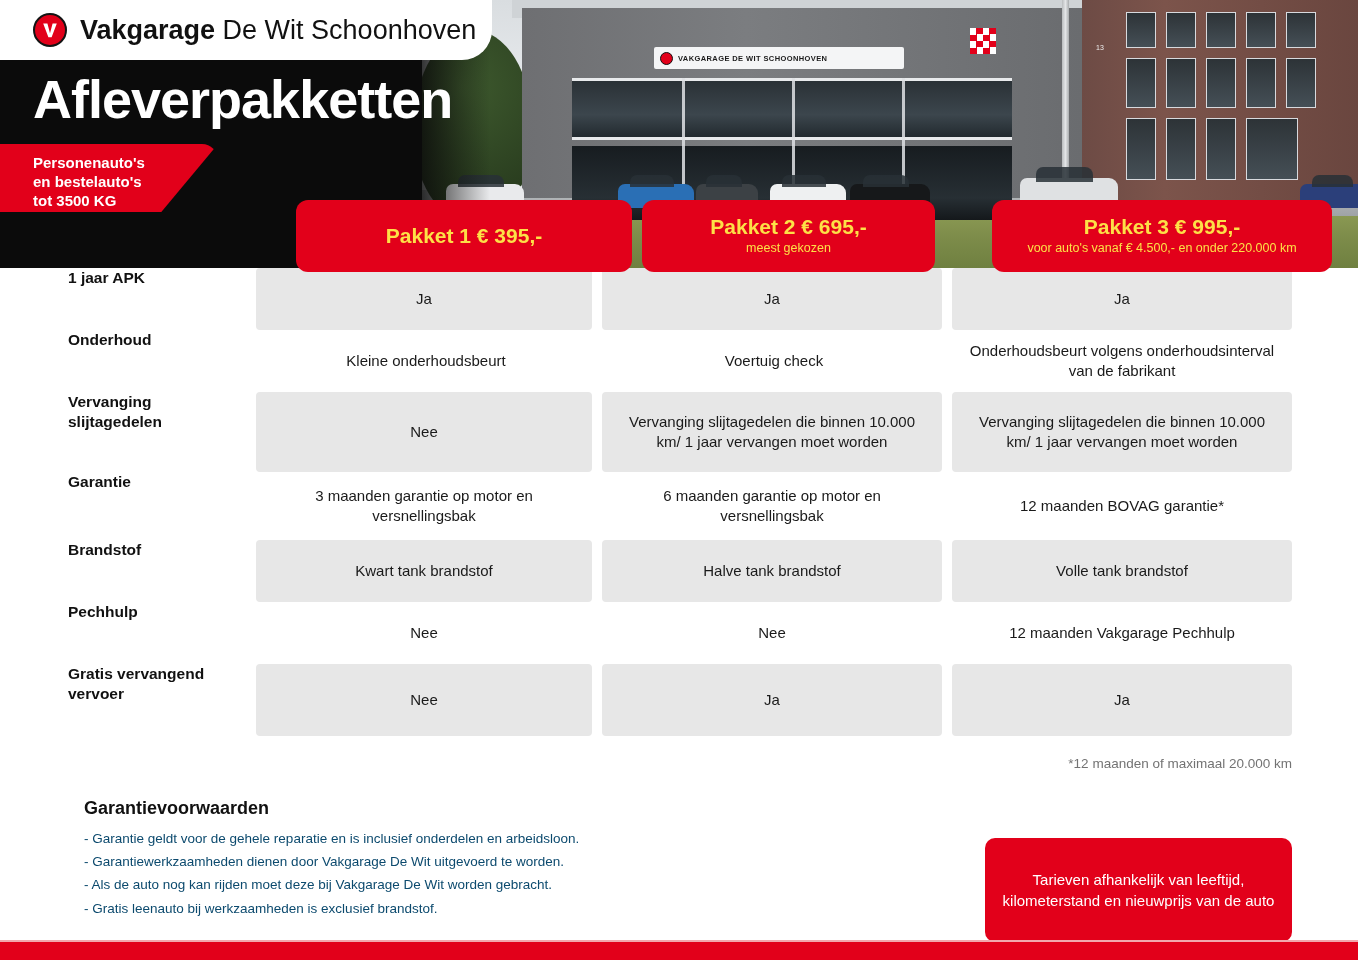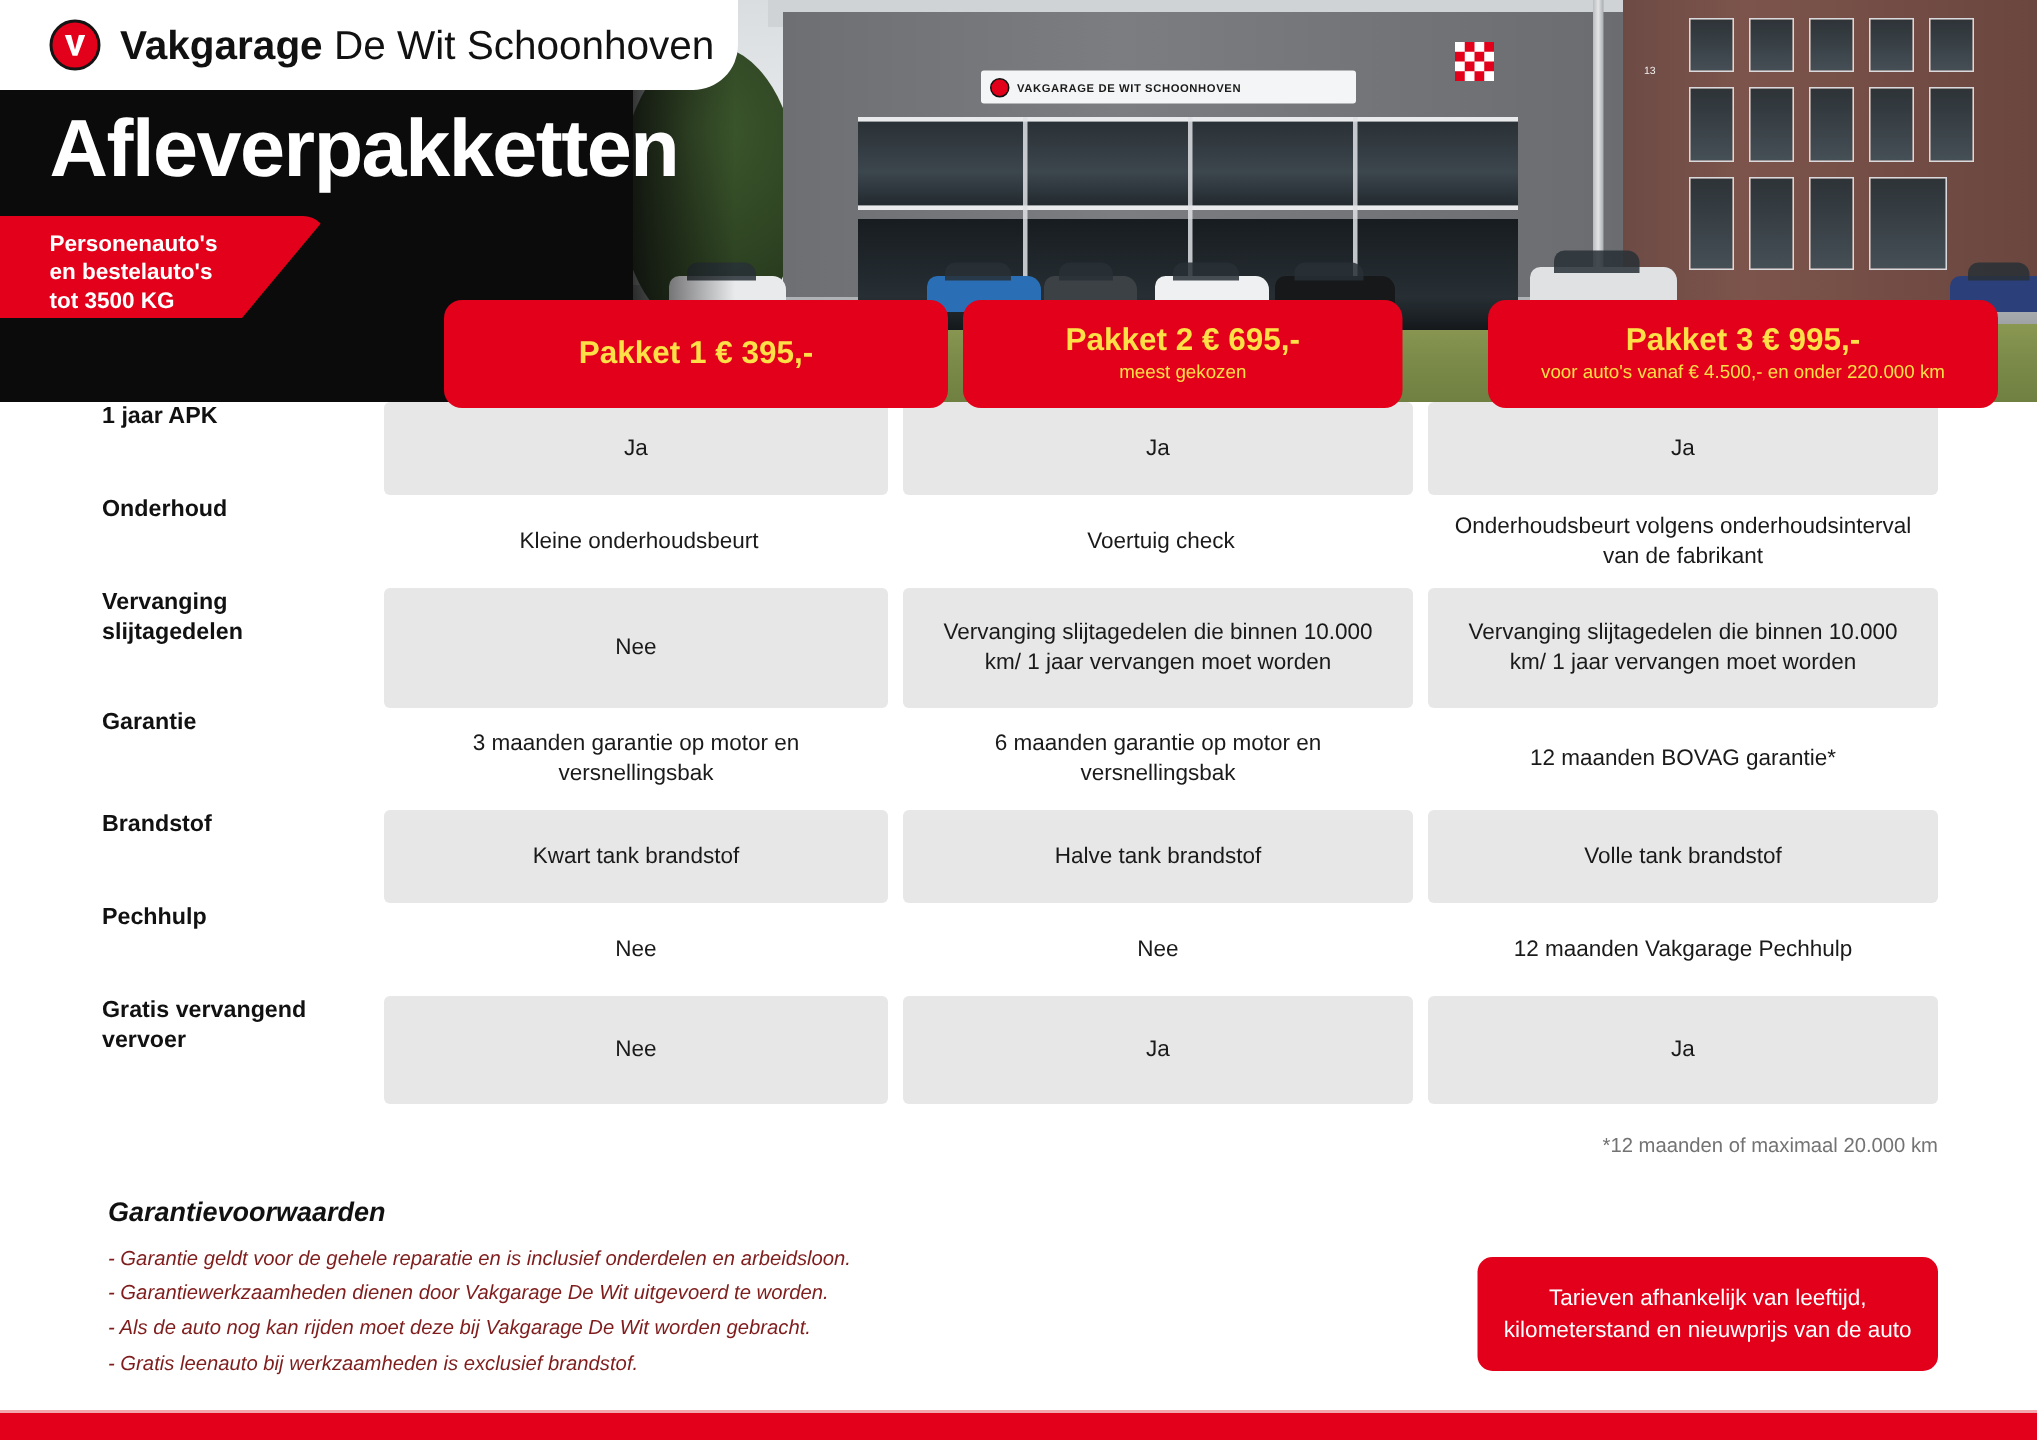--- a/index.html
+++ b/index.html
@@ -180,30 +180,30 @@
   .r6 { height: 62px; }
   .r7 { height: 72px; }
 
   .footnote {
     position: absolute; left: 0; top: 756px; width: 1292px;
     text-align: right; font-size: 13.5px; color: #737373;
   }
 
   
   .warranty {
-    position: absolute; left: 72px; top: 798px; width: 640px; font-style: italic;
+    position: absolute; left: 84px; top: 798px; width: 640px;
   }
   .warranty h3 { font-size: 18px; font-weight: 700; color: #111; margin-bottom: 8px; }
   .warranty li {
-    list-style: none; font-size: 13.5px; color: #7f1d1d; line-height: 1.72;
+    list-style: none; font-size: 13.5px; color: #0c4a6e; line-height: 1.72;
     white-space: nowrap;
   }
 
   .tariff {
-    position: absolute; left: 985px; top: 838px; width: 307px; height: 76px;
+    position: absolute; left: 985px; top: 838px; width: 307px; height: 104px;
     background: #e2001a; border-radius: 10px;
     display: flex; align-items: center; justify-content: center; text-align: center;
     color: #fff; font-size: 15px; line-height: 1.42; padding: 0 14px;
   }
 
   .bottombar {
     position: absolute; left: 0; bottom: 0; width: 1358px; height: 18px;
     background: #e2001a;
   }
   .bottombar::before {

